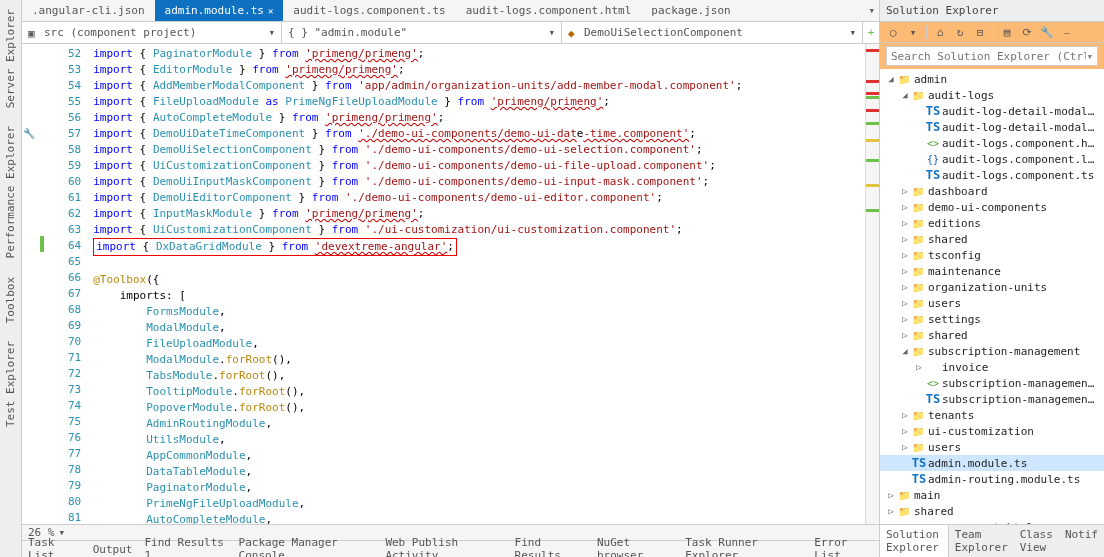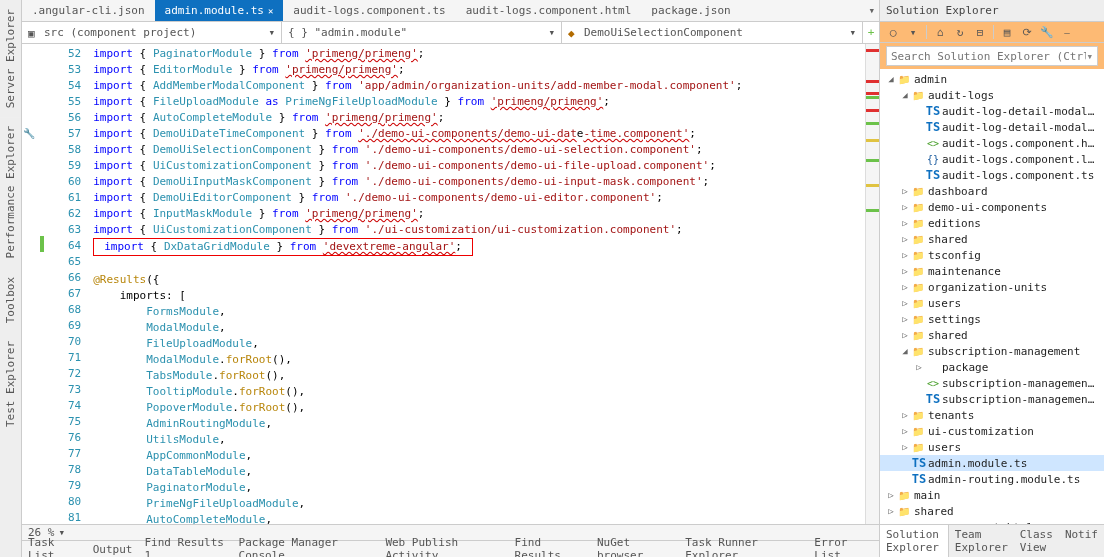--- a/index.html
+++ b/index.html
@@ -21,21 +21,21 @@
 .gutter{background:#fff;text-align:right;color:#2b91af;padding:2px 8px 2px 24px;white-space:pre;user-select:none}
 .code{white-space:pre;padding:2px 0 2px 4px;flex:1;color:#000}
 .tk-kw{color:#0000ff}
 .tk-str{color:#a31515}
 .tk-strw{color:#a31515;text-decoration:wavy underline #c00}
 .tk-fn{color:#b8860b}
 .tk-ty{color:#2b91af}
 .tk-dec{color:#b8860b}
 .tk-pun{color:#000}
 .tk-bad{color:#a31515;text-decoration:wavy underline #c00}
-.red-box{border:1.8px solid #e00;padding:0 10px;display:inline-block}
+.red-box{border:1.8px solid #e00;padding:0 2px;display:inline-block}
 .overview{width:14px;background:#f5f5f5;border-left:1px solid #ddd;position:relative}
 .ov-mark{position:absolute;width:100%;height:3px}
 .status{height:16px;border-top:1px solid #ccc;background:#f5f5f5;display:flex;align-items:center;padding:0 6px;color:#555}
 .bottom-tabs{height:17px;border-top:1px solid #ccc;background:#f5f5f5;display:flex;align-items:center;gap:12px;padding:0 6px;color:#555}
 .bottom-tab{cursor:pointer}
 .sol-pane{width:225px;border-left:1px solid #ccc;display:flex;flex-direction:column;background:#fdba74}
 .sol-title{padding:4px 6px;color:#444;border-bottom:1px solid #ccc;background:#eee}
 .sol-toolbar{display:flex;gap:6px;padding:3px 6px;border-bottom:1px solid #ccc;align-items:center;color:#555}
 .sol-toolbar .tool{width:14px;height:14px;display:flex;align-items:center;justify-content:center;cursor:pointer;font-size:11px}
 .sol-toolbar .sep{width:1px;height:14px;background:#ccc}
@@ -164,21 +164,21 @@
 <span class="tk-kw">import</span><span class="tk-pun"> { </span><span class="tk-ty">AutoCompleteModule</span><span class="tk-pun"> } </span><span class="tk-kw">from</span><span class="tk-pun"> </span><span class="tk-strw">'primeng/primeng'</span><span class="tk-pun">;</span>
 <span class="tk-kw">import</span><span class="tk-pun"> { </span><span class="tk-ty">DemoUiDateTimeComponent</span><span class="tk-pun"> } </span><span class="tk-kw">from</span><span class="tk-pun"> </span><span class="tk-bad">'./demo-ui-components/demo-ui-dat</span><span class="tk-pun">e</span><span class="tk-bad">-time.component'</span><span class="tk-pun">;</span>
 <span class="tk-kw">import</span><span class="tk-pun"> { </span><span class="tk-ty">DemoUiSelectionComponent</span><span class="tk-pun"> } </span><span class="tk-kw">from</span><span class="tk-pun"> </span><span class="tk-str">'./demo-ui-components/demo-ui-selection.component'</span><span class="tk-pun">;</span>
 <span class="tk-kw">import</span><span class="tk-pun"> { </span><span class="tk-ty">UiCustomizationComponent</span><span class="tk-pun"> } </span><span class="tk-kw">from</span><span class="tk-pun"> </span><span class="tk-str">'./demo-ui-components/demo-ui-file-upload.component'</span><span class="tk-pun">;</span>
 <span class="tk-kw">import</span><span class="tk-pun"> { </span><span class="tk-ty">DemoUiInputMaskComponent</span><span class="tk-pun"> } </span><span class="tk-kw">from</span><span class="tk-pun"> </span><span class="tk-str">'./demo-ui-components/demo-ui-input-mask.component'</span><span class="tk-pun">;</span>
 <span class="tk-kw">import</span><span class="tk-pun"> { </span><span class="tk-ty">DemoUiEditorComponent</span><span class="tk-pun"> } </span><span class="tk-kw">from</span><span class="tk-pun"> </span><span class="tk-str">'./demo-ui-components/demo-ui-editor.component'</span><span class="tk-pun">;</span>
 <span class="tk-kw">import</span><span class="tk-pun"> { </span><span class="tk-ty">InputMaskModule</span><span class="tk-pun"> } </span><span class="tk-kw">from</span><span class="tk-pun"> </span><span class="tk-strw">'primeng/primeng'</span><span class="tk-pun">;</span>
 <span class="tk-kw">import</span><span class="tk-pun"> { </span><span class="tk-ty">UiCustomizationComponent</span><span class="tk-pun"> } </span><span class="tk-kw">from</span><span class="tk-pun"> </span><span class="tk-str">'./ui-customization/ui-customization.component'</span><span class="tk-pun">;</span>
 <span class="red-box"><span class="tk-kw">import</span><span class="tk-pun"> { </span><span class="tk-ty">DxDataGridModule</span><span class="tk-pun"> } </span><span class="tk-kw">from</span><span class="tk-pun"> </span><span class="tk-strw">'devextreme-angular'</span><span class="tk-pun">;</span></span>
 
-<span class="tk-dec">@Results</span><span class="tk-pun">({</span>
+<span class="tk-dec">@Toolbox</span><span class="tk-pun">({</span>
     <span class="tk-pun">imports: [</span>
         <span class="tk-ty">FormsModule</span><span class="tk-pun">,</span>
         <span class="tk-ty">ModalModule</span><span class="tk-pun">,</span>
         <span class="tk-ty">FileUploadModule</span><span class="tk-pun">,</span>
         <span class="tk-ty">ModalModule</span><span class="tk-pun">.</span><span class="tk-fn">forRoot</span><span class="tk-pun">(),</span>
         <span class="tk-ty">TabsModule</span><span class="tk-pun">.</span><span class="tk-fn">forRoot</span><span class="tk-pun">(),</span>
         <span class="tk-ty">TooltipModule</span><span class="tk-pun">.</span><span class="tk-fn">forRoot</span><span class="tk-pun">(),</span>
         <span class="tk-ty">PopoverModule</span><span class="tk-pun">.</span><span class="tk-fn">forRoot</span><span class="tk-pun">(),</span>
         <span class="tk-ty">AdminRoutingModule</span><span class="tk-pun">,</span>
         <span class="tk-ty">UtilsModule</span><span class="tk-pun">,</span>
@@ -334,21 +334,21 @@
           <span class="tree-label">shared</span>
         </div>
         <div class="tree-row" style="padding-left: 20px;">
           <span class="twist ">◢</span>
           <span class="fico folder">📁</span>
           <span class="tree-label">subscription-management</span>
         </div>
         <div class="tree-row" style="padding-left: 34px;">
           <span class="twist ">▷</span>
           <span class="fico html"></span>
-          <span class="tree-label">package</span>
+          <span class="tree-label">invoice</span>
         </div>
         <div class="tree-row" style="padding-left: 34px;">
           <span class="twist none">▷</span>
           <span class="fico html">&lt;&gt;</span>
           <span class="tree-label">subscription-management.c</span>
         </div>
         <div class="tree-row" style="padding-left: 34px;">
           <span class="twist none">▷</span>
           <span class="fico tsfile">TS</span>
           <span class="tree-label">subscription-management.c</span>

